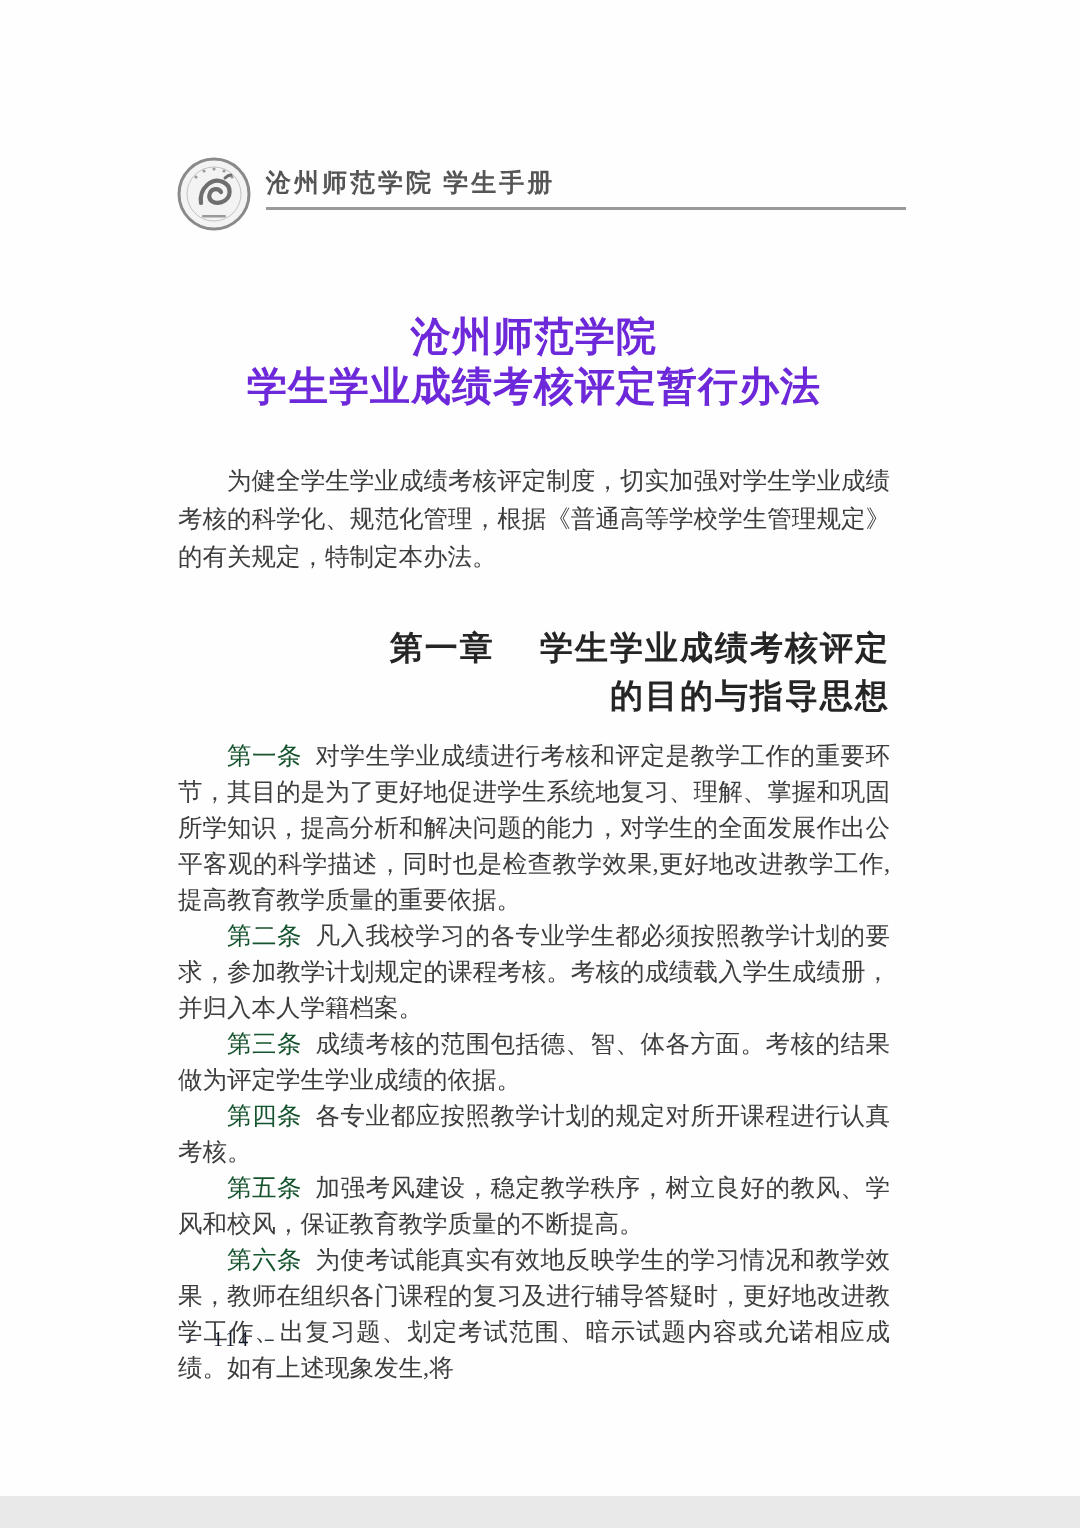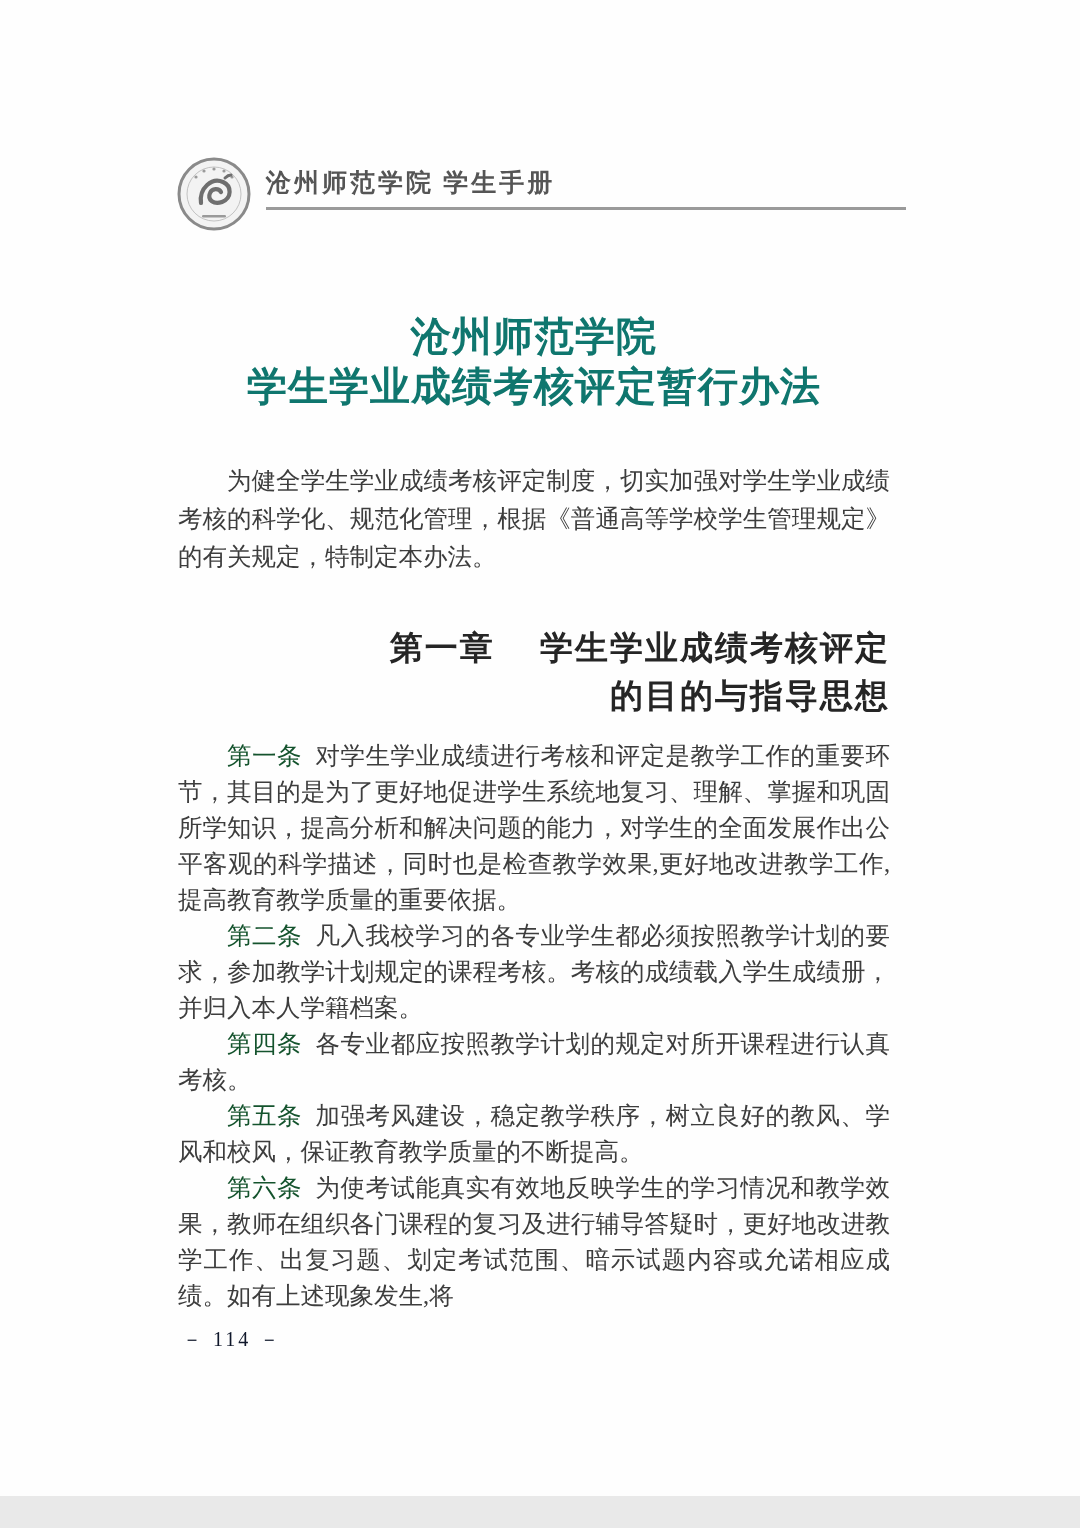--- a/index.html
+++ b/index.html
@@ -56,21 +56,21 @@
     top: 312px;
     width: 712px;
     color: #3d3d3d;
   }
   .doc-title {
     margin: 0;
     text-align: center;
     font-size: 40px;
     line-height: 50px;
     font-weight: bold;
-    color: #0f766e;
+    color: #6d28d9;
     letter-spacing: 1px;
   }
   .doc-title span { display: block; }
 
   .intro {
     margin: 50px 0 0 0;
     font-size: 24.5px;
     line-height: 38px;
     text-indent: 2em;
     text-align: justify;
@@ -153,20 +153,21 @@
 
     <h2 class="chapter">
       <span class="c-line1">第一章　 学生学业成绩考核评定</span>
       <span class="c-line2">的目的与指导思想</span>
     </h2>
 
     <p class="article first"><span class="article-label">第一条</span><span>对学生学业成绩进行考核和评定是教学工作的重要环节，其目的是为了更好地促进学生系统地复习、理解、掌握和巩固所学知识，提高分析和解决问题的能力，对学生的全面发展作出公平客观的科学描述，同时也是检查教学效果,更好地改进教学工作,提高教育教学质量的重要依据。</span></p>
 
     <p class="article"><span class="article-label">第二条</span><span>凡入我校学习的各专业学生都必须按照教学计划的要求，参加教学计划规定的课程考核。考核的成绩载入学生成绩册，并归入本人学籍档案。</span></p>
 
+    <p class="article"><span class="article-label">第三条</span><span>成绩考核的范围包括德、智、体各方面。考核的结果做为评定学生学业成绩的依据。</span></p>
 
     <p class="article"><span class="article-label">第四条</span><span>各专业都应按照教学计划的规定对所开课程进行认真考核。</span></p>
 
     <p class="article"><span class="article-label">第五条</span><span>加强考风建设，稳定教学秩序，树立良好的教风、学风和校风，保证教育教学质量的不断提高。</span></p>
 
     <p class="article"><span class="article-label">第六条</span><span>为使考试能真实有效地反映学生的学习情况和教学效果，教师在组织各门课程的复习及进行辅导答疑时，更好地改进教学工作、出复习题、划定考试范围、暗示试题内容或允诺相应成绩。如有上述现象发生,将</span></p>
 
   </main>
 
   <div class="page-number">－ 114 －</div>

